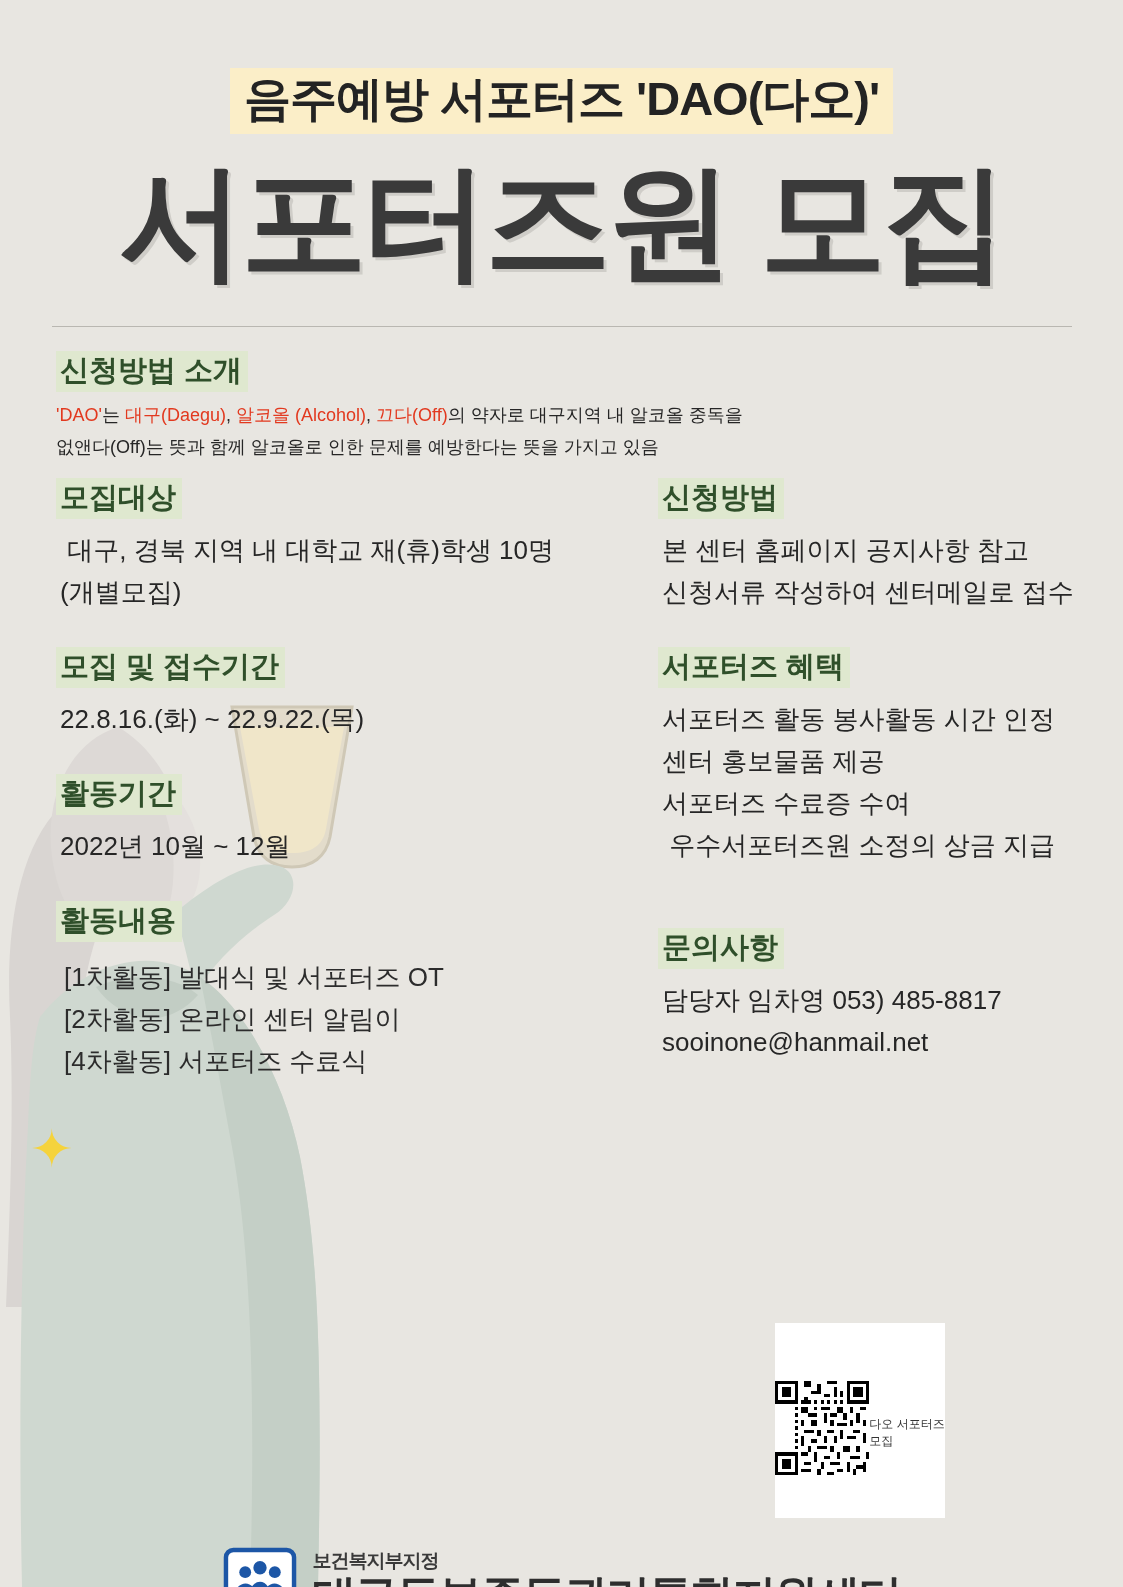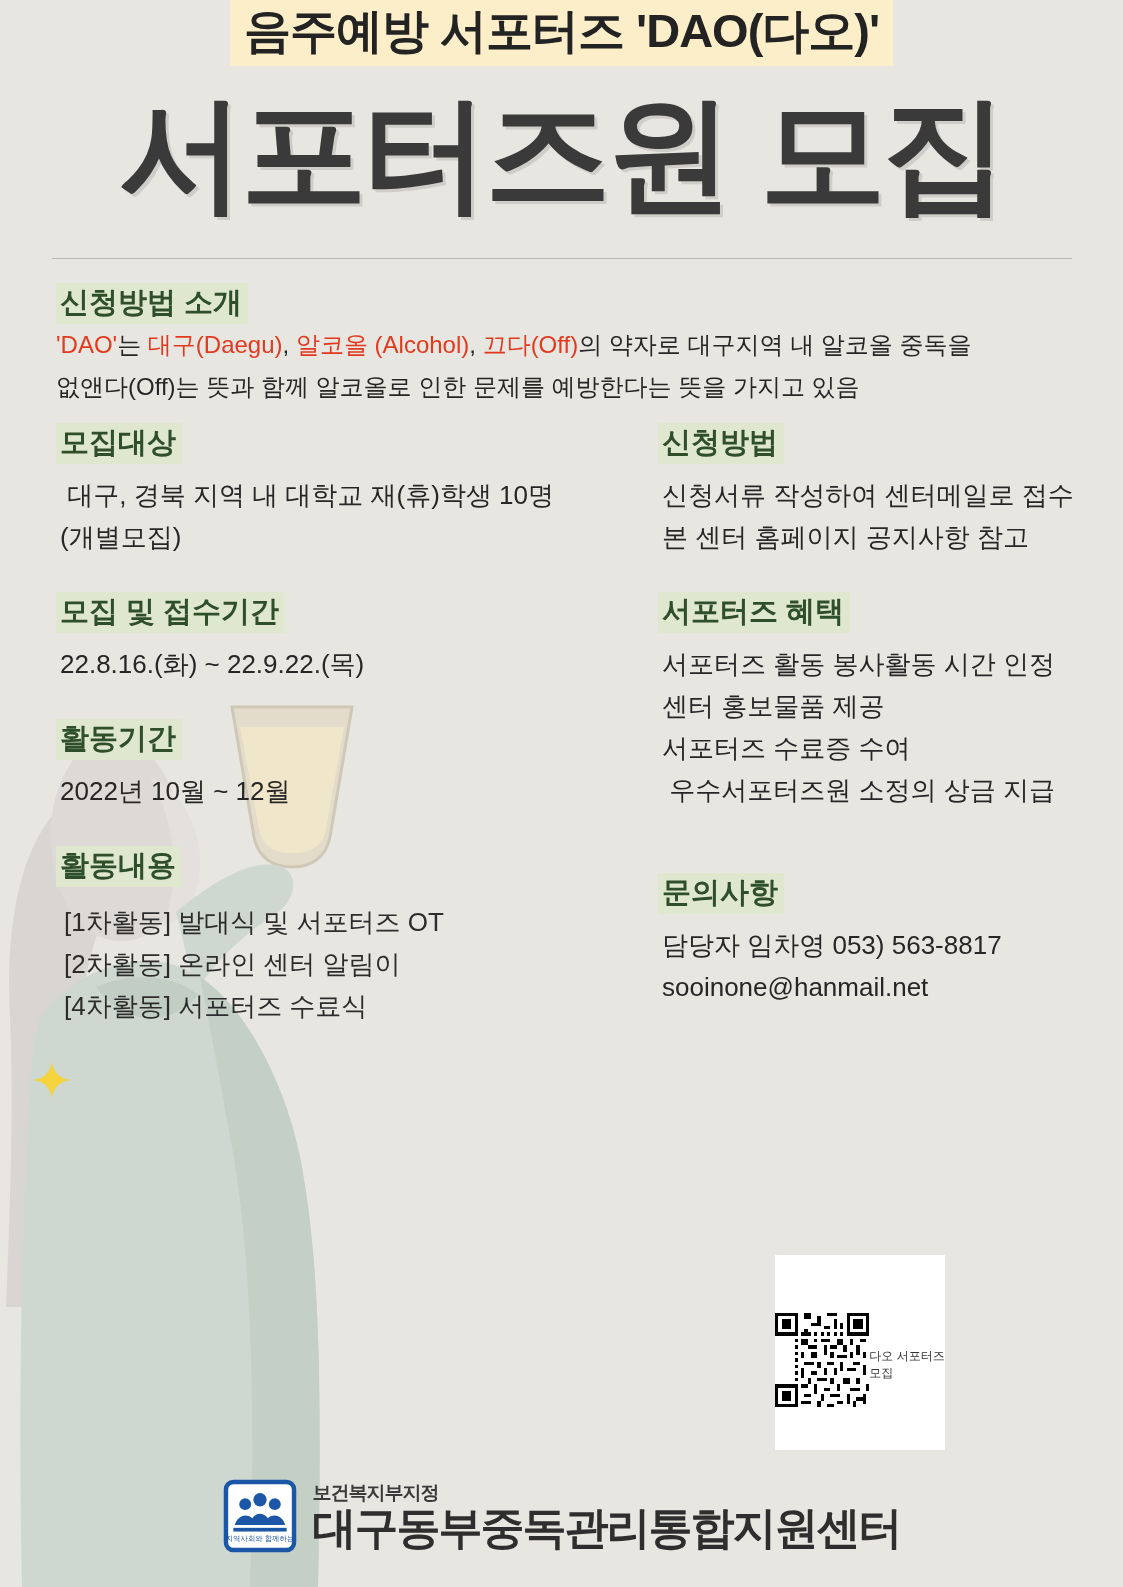--- a/index.html
+++ b/index.html
@@ -30,20 +30,21 @@
   .poster {
     position: relative;
     z-index: 2;
     width: 1123px;
     height: 1587px;
   }
 
   
   .kicker-wrap {
     text-align: center;
+    margin-top: 68px;
   }
   .kicker {
     display: inline-block;
     background: #fbeec8;
     font-size: 47px;
     font-weight: bold;
     letter-spacing: -1px;
     padding: 4px 14px 8px;
     color: #232323;
     line-height: 1.15;
@@ -74,22 +75,23 @@
   .sec-title {
     display: inline-block;
     font-size: 29px;
     font-weight: bold;
     color: #2f4f2a;
     background: #dfe8cf;
     padding: 2px 6px 4px 4px;
     line-height: 1.2;
   }
   .intro-body {
-    font-size: 24px;
+    font-size: 18px;
     line-height: 1.75;
+    margin-top: 8px;
     color: #262626;
   }
   .hl-red { color: #e2391f; }
 
   
   .cols {
     position: relative;
     margin-top: 15px;
     width: 1123px;
     height: 780px;
@@ -264,39 +266,39 @@
         </div>
       </div>
 
     </div>
 
     <div class="col-right">
 
       <div class="block">
         <span class="sec-title">신청방법</span>
         <div class="lines">
+          <div>본 센터 홈페이지 공지사항 참고</div>
           <div>신청서류 작성하여 센터메일로 접수</div>
-          <div>본 센터 홈페이지 공지사항 참고</div>
         </div>
       </div>
 
       <div class="block">
         <span class="sec-title">서포터즈 혜택</span>
         <div class="lines">
           <div>서포터즈 활동 봉사활동 시간 인정</div>
           <div>센터 홍보물품 제공</div>
           <div>서포터즈 수료증 수여</div>
           <div> 우수서포터즈원 소정의 상금 지급</div>
         </div>
       </div>
 
       <div class="block" style="margin-top:62px;">
         <span class="sec-title">문의사항</span>
         <div class="lines">
-          <div>담당자 임차영 053) 563-8817</div>
+          <div>담당자 임차영 053) 485-8817</div>
           <div>sooinone@hanmail.net</div>
         </div>
       </div>
 
     </div>
   </div>
 
   <div class="spark">✦</div>
 
   <div class="qr-card">

